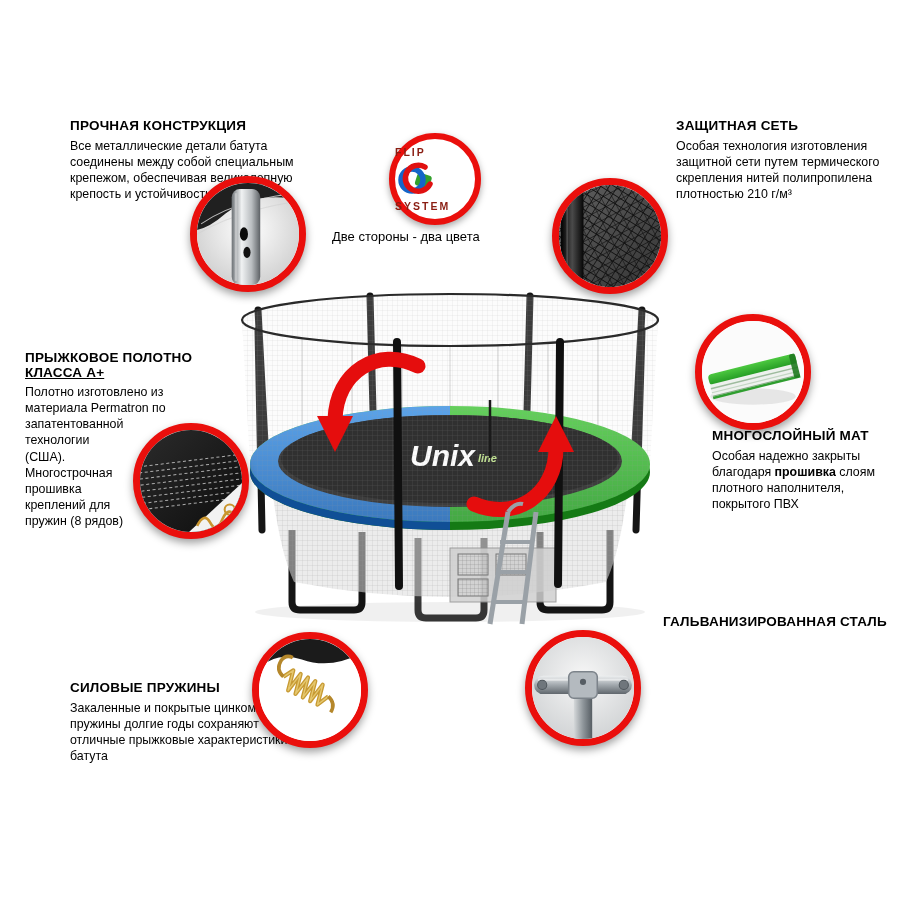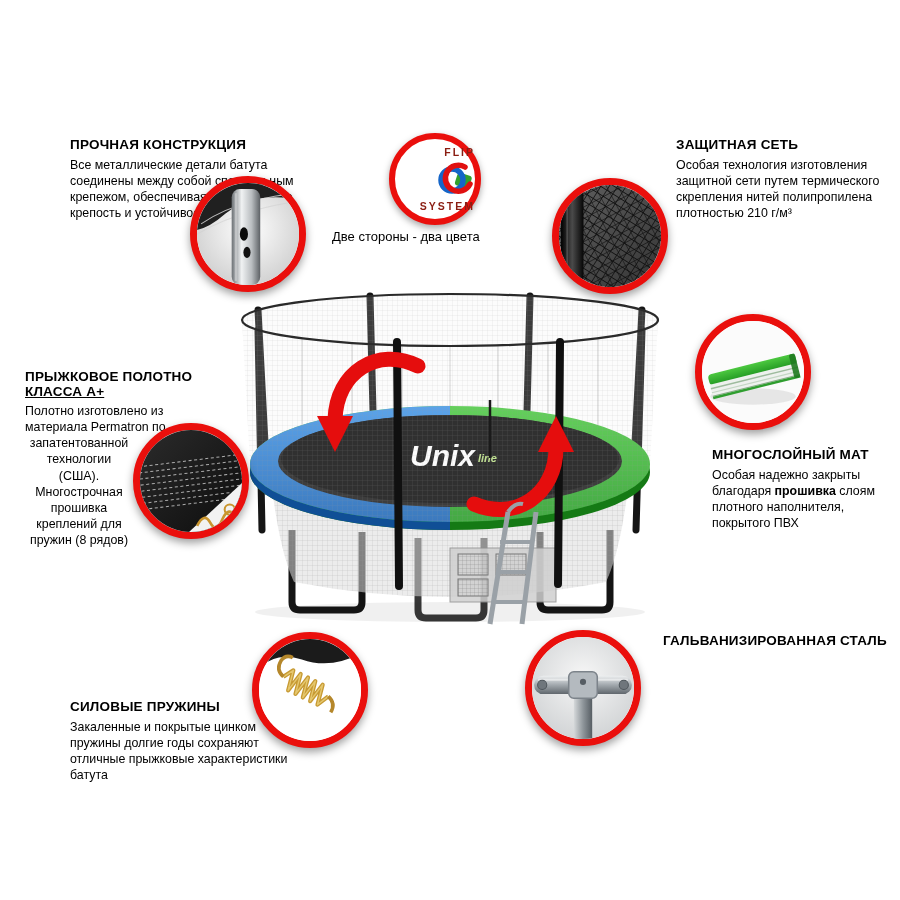--- a/index.html
+++ b/index.html
@@ -1,32 +1,32 @@
 <!DOCTYPE html>
 <html><head>
 <meta charset="utf-8">
 <style>
   * { box-sizing: border-box; margin: 0; padding: 0; }
   html,body { width: 900px; height: 900px; background:#fff; }
   body { font-family: "Liberation Sans", sans-serif; color:#000; }
   #canvas { position: relative; width: 900px; height: 900px; background: #fff; overflow: hidden; }
 
-  .feature { position: absolute; margin-top: 19px; }
+  .feature { position: absolute; }
   .feature h3 { font-size: 13.5px; font-weight: bold; letter-spacing: .2px; margin-bottom: 5px; color:#000; }
   .feature p  { font-size: 12.4px; line-height: 1.3; color:#000; }
   .feature p b { font-weight: bold; }
 
   .callout { position: absolute; width: 116px; height: 116px; border: 7px solid #ea0f0c;
              border-radius: 50%; background: #fff; overflow: hidden;
              box-shadow: 0 4px 9px rgba(0,0,0,.38); }
   .callout svg { display: block; width: 102px; height: 102px; }
 
   .badge { position: absolute; left: 389px; top: 133px; width: 92px; height: 92px;
            border: 6px solid #ea0f0c; border-radius: 50%; background: #fff;
-           display: flex; flex-direction: column; align-items: flex-end; justify-content: center;
+           display: flex; flex-direction: column; align-items: flex-start; justify-content: center;
            box-shadow: 0 3px 7px rgba(0,0,0,.35); }
   .badge-word { font-size: 10.5px; font-weight: bold; color: #8a1d12; letter-spacing: 2px; line-height: 1; }
   .badge-logo { width: 40px; height: 40px; margin: 2px 0; }
   .badge-caption { position: absolute; left: 332px; top: 229px; width: 206px;
                    font-size: 13px; text-align: left; color: #000; }
 
   .tramp { position: absolute; left: 222px; top: 280px; width: 460px; height: 360px; }
 </style>
 </head>
 <body>
@@ -157,21 +157,21 @@
     <h3>ЗАЩИТНАЯ СЕТЬ</h3>
     <p>Особая технология изготовления защитной сети путем термического скрепления нитей полипропилена плотностью 210 г/м³</p>
   </section>
 
   <section class="feature" style="left:25px; top:350px; width:205px;">
     <h3 style="margin-bottom:2px;">
       <span style="display:block;">ПРЫЖКОВОЕ ПОЛОТНО</span>
       <span style="display:block;text-decoration:underline;">КЛАССА А+</span>
     </h3>
     <p style="width:195px; margin-top:4px;">Полотно изготовлено из материала Permatron по</p>
-    <p style="width:108px;text-align:center;">запатентованной технологии (США). Многострочная прошивка креплений для пружин (8 рядов)</p>
+    <p style="width:108px;">запатентованной технологии (США). Многострочная прошивка креплений для пружин (8 рядов)</p>
   </section>
 
   <section class="feature" style="left:712px; top:428px; width:178px;">
     <h3>МНОГОСЛОЙНЫЙ МАТ</h3>
     <p><span>Особая надежно закрыты благодаря </span><b>прошивка</b><span> слоям плотного наполнителя, покрытого ПВХ</span></p>
   </section>
 
   <section class="feature" style="left:70px; top:680px; width:228px;">
     <h3>СИЛОВЫЕ ПРУЖИНЫ</h3>
     <p>Закаленные и покрытые цинком пружины долгие годы сохраняют отличные прыжковые характеристики батута</p>

